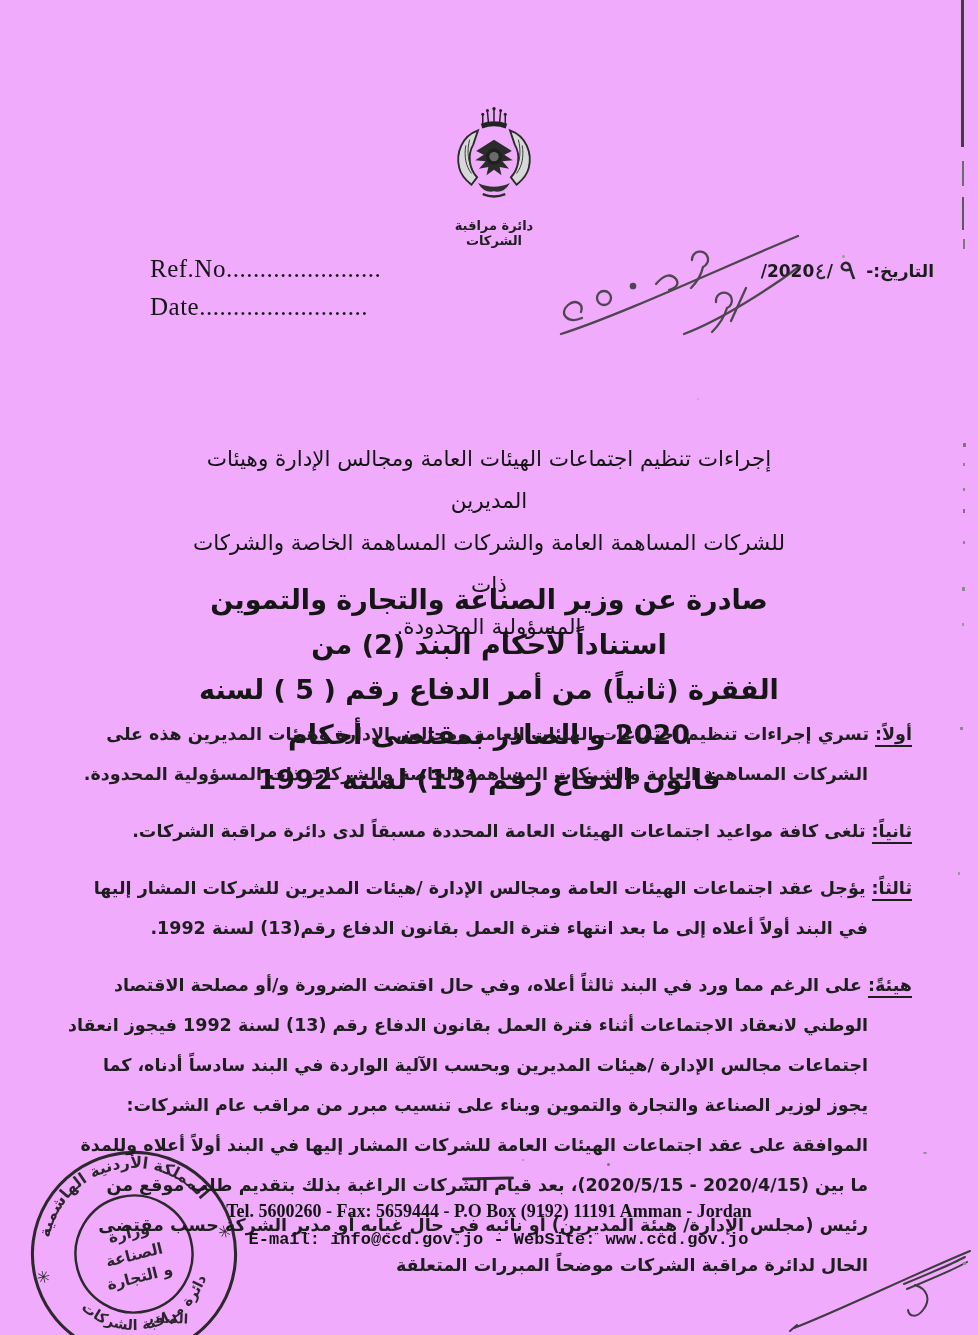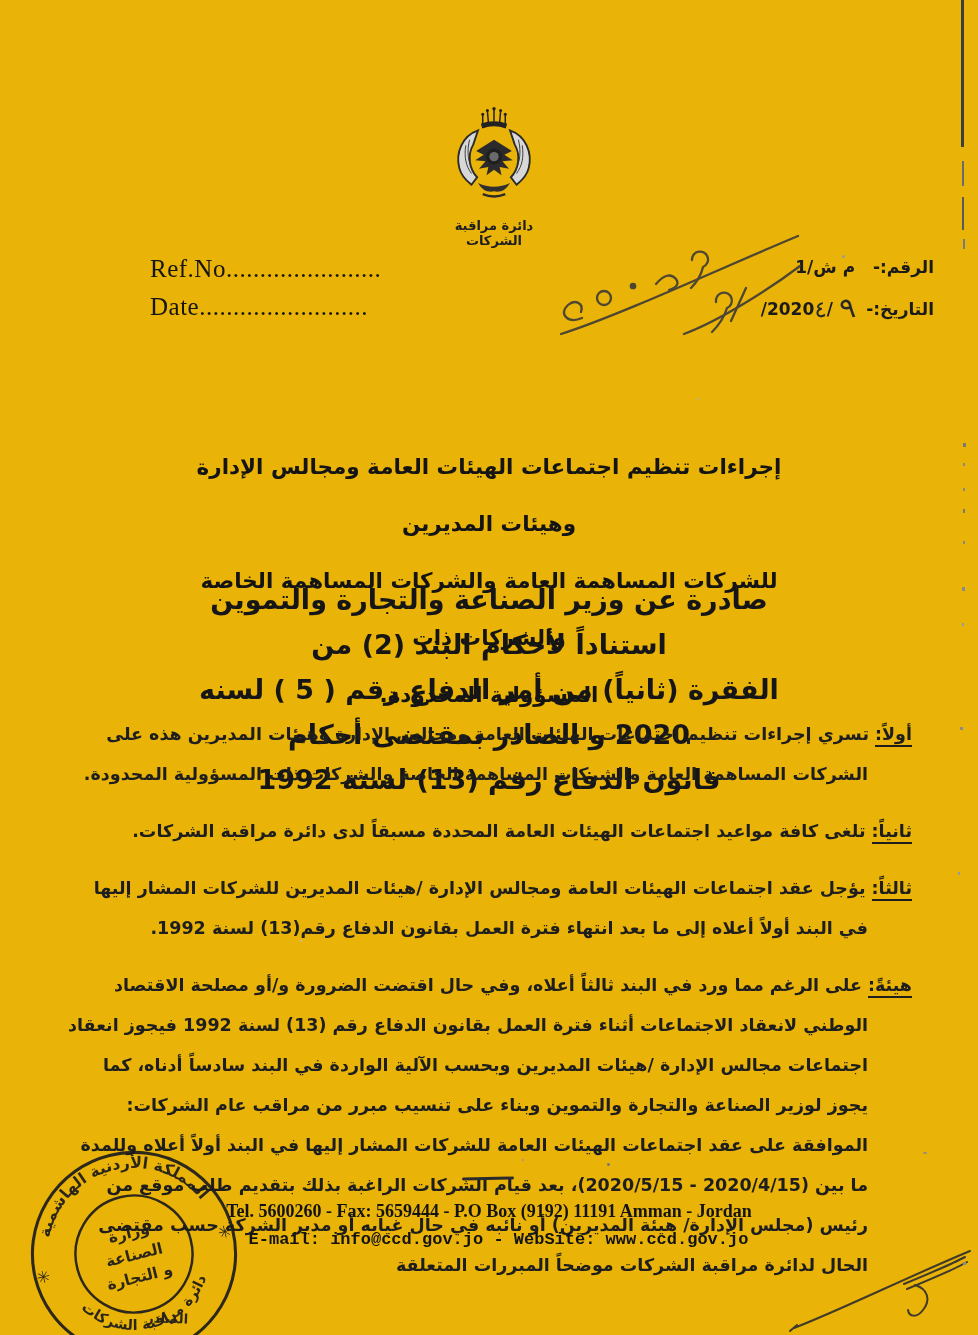--- a/index.html
+++ b/index.html
@@ -1,17 +1,17 @@
 <!DOCTYPE html>
 <html lang="ar"><head>
 <meta charset="utf-8">
 <style>
   html,body{margin:0;padding:0;background:#e8e8e8;}
   .page{
-    position:relative;width:978px;height:1335px;background:#eab308;
+    position:relative;width:978px;height:1335px;background:#f0abfc;
     overflow:hidden;font-family:"DejaVu Sans",sans-serif;color:#1c1c1c;
     margin:0 auto;
   }
   
   .logo-wrap{position:absolute;left:434px;top:104px;width:120px;text-align:center;}
   .logo-caption{margin-top:2px;font-size:13px;font-weight:700;color:#202020;direction:rtl;}
   .ref-block{
     position:absolute;left:150px;top:250px;
     font-family:"Liberation Serif",serif;font-size:25px;color:#151515;
     line-height:38px;letter-spacing:.5px;
@@ -21,21 +21,21 @@
     font-size:17px;font-weight:700;color:#1b1b1b;line-height:38px;
   }
   .num-row span{display:inline-block;}
   .hw-digit{font-weight:400;color:#2a2a2a;}
   .hw-day{font-size:29px;transform:rotate(-9deg) translateY(3px);}
   .hw-month{font-size:23px;transform:rotate(-4deg) translateY(2px);}
   .scribble{position:absolute;left:556px;top:222px;}
   
   .title-block{
     position:absolute;left:175px;right:175px;top:438px;direction:rtl;
-    text-align:center;font-size:21.5px;font-weight:700;color:#141414;line-height:57px;
+    text-align:center;font-size:21.5px;font-weight:400;color:#141414;line-height:42px;
   }
   .subtitle-block{
     position:absolute;left:175px;right:175px;top:577px;direction:rtl;
     text-align:center;font-size:27px;font-weight:700;color:#161616;line-height:45px;
   }
   
   .body-block{
     position:absolute;left:60px;right:66px;top:714px;direction:rtl;
     font-size:17.5px;font-weight:700;color:#1e1e1e;line-height:40px;text-align:right;
   }
@@ -91,24 +91,20 @@
     </svg>
     <div class="logo-caption">دائرة مراقبة الشركات</div>
   </div>
 
   <div class="ref-block">
     <div>Ref.No.......................</div>
     <div>Date.........................</div>
   </div>
 
   <div class="num-block">
-    <div class="num-row">
-      <span>الرقم:-</span>&nbsp;&nbsp;
-      <span>م ش/1</span>
-    </div>
     <div class="num-row">
       <span>التاريخ:-</span>&nbsp;
       <span class="hw-digit hw-day">٩</span>
       <span>/</span><span class="hw-digit hw-month">٤</span><span dir="ltr">/2020</span>
     </div>
   </div>
 
   <svg class="scribble" width="265" height="118" viewBox="0 0 265 118">
     <g stroke="#383838" stroke-width="2.3" fill="none" stroke-linecap="round" opacity=".88">
       <path d="M26 96 C12 102 2 92 12 83 C19 77 28 81 25 90"></path>

